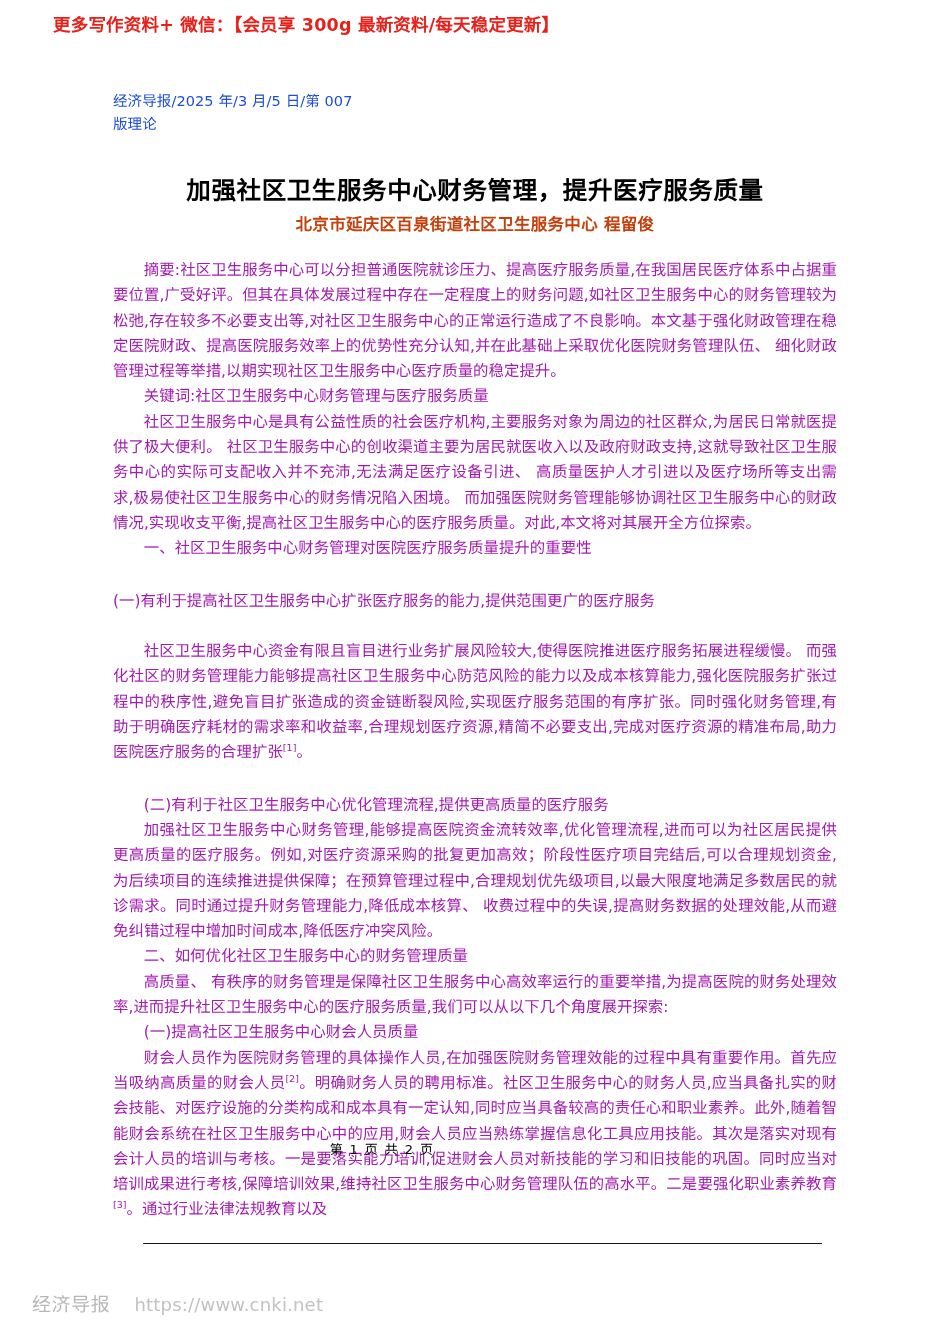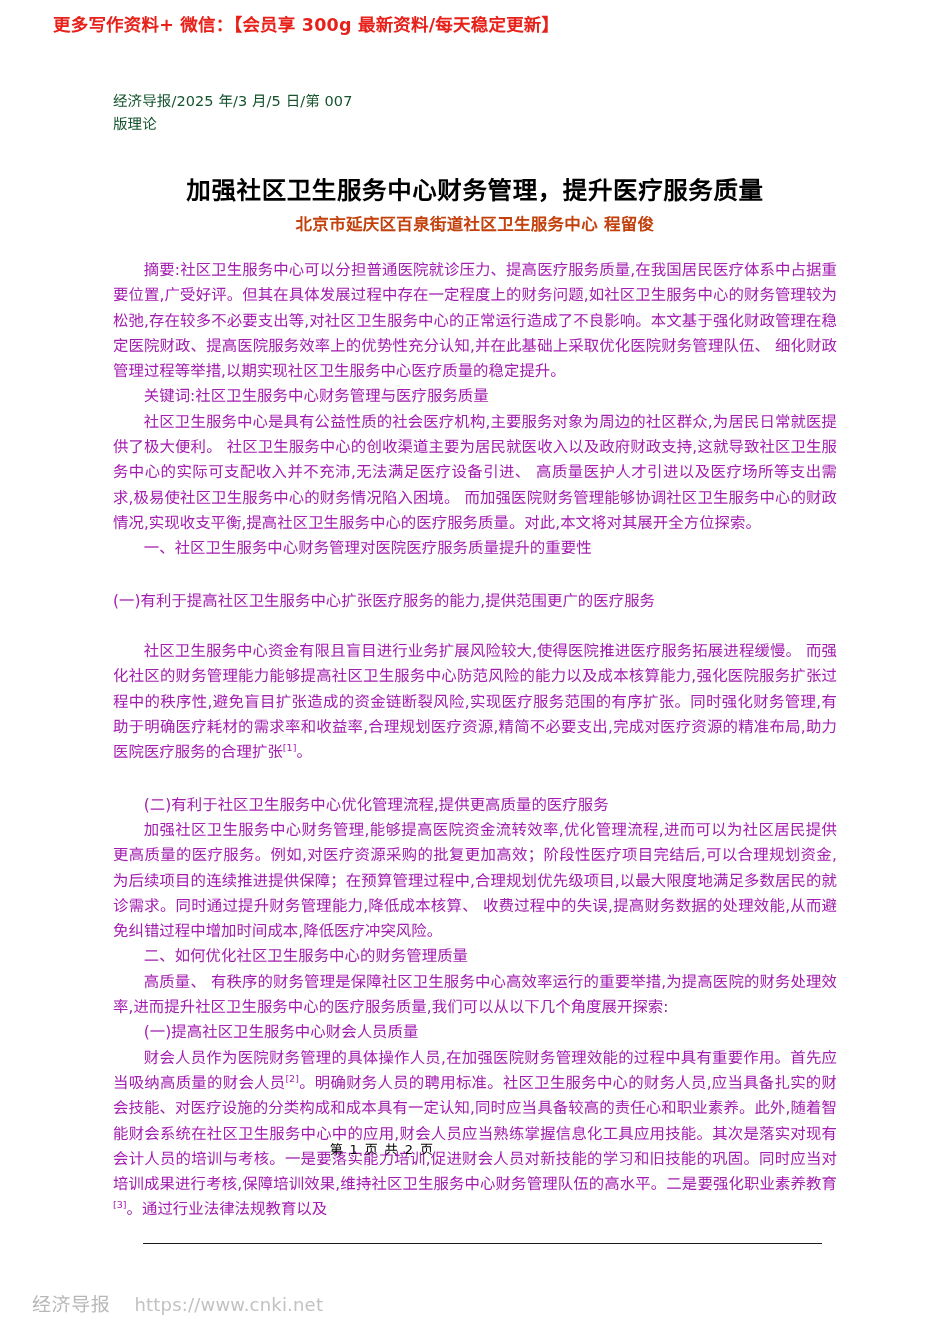--- a/index.html
+++ b/index.html
@@ -38,21 +38,21 @@
     white-space: nowrap;
   }
 
   
   .source-line {
     position: absolute;
     top: 90px;
     left: 113px;
     width: 700px;
     font-size: 14.5px;
-    color: #14532d;
+    color: #1d4ed8;
     line-height: 1.62;
     letter-spacing: 0.1px;
   }
 
   
   .article-title {
     position: absolute;
     top: 162px;
     left: 0;
     width: 950px;

